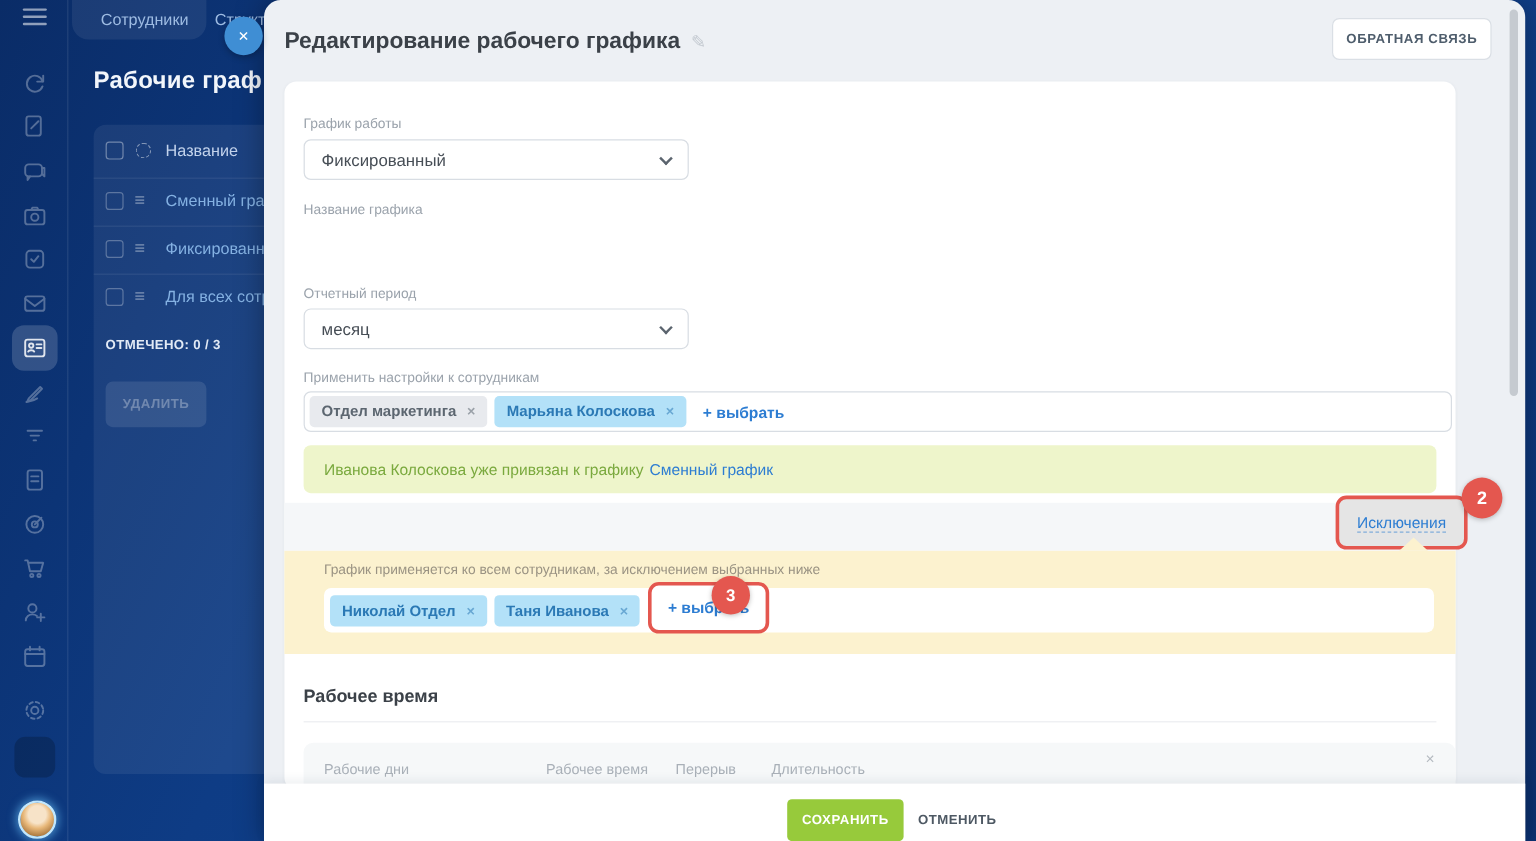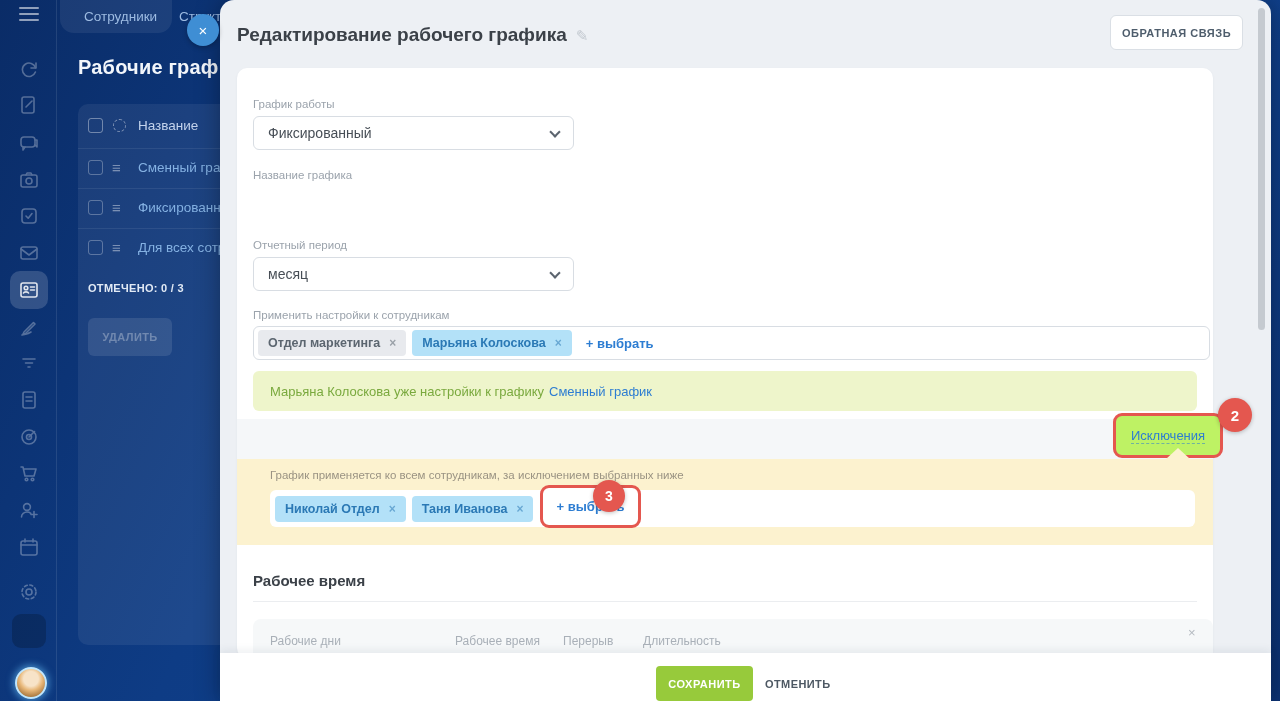--- a/index.html
+++ b/index.html
@@ -65,21 +65,21 @@
   .tag .x{margin-left:9px;font-size:12px;opacity:.55;cursor:pointer;}
   .tag.gray{background:var(--taggray-bg);color:var(--taggray-tx);text-align:center;}
   .tag.blue{background:var(--tagblue-bg);color:var(--tagblue-tx);}
   .addlink{color:var(--accent);font-size:13px;font-weight:700;cursor:pointer;margin-left:8px;}
   .notice{left:16px;top:303px;width:944px;height:40px;background:var(--notice-bg);border-radius:6px;
      display:flex;align-items:center;padding:0 17px;font-size:13px;}
   .notice .ntx{color:var(--notice-tx);}
   .notice .nlink{color:var(--accent);margin-left:5px;cursor:pointer;}
   .strip{left:0;top:351px;width:976px;height:40px;background:#f5f7f9;}
   .exc-link{color:var(--accent);font-size:13px;border-bottom:1px dashed rgba(45,125,210,.55);cursor:pointer;}
-  .annot2{left:876px;top:345px;width:110px;height:45px;background:#bef264;border:3px solid var(--red);border-radius:9px;
+  .annot2{left:876px;top:345px;width:110px;height:45px;background:#e5e5e5;border:3px solid var(--red);border-radius:9px;
      display:flex;align-items:center;justify-content:center;}
   .badge{border-radius:50%;background:var(--red);color:#fff;font-weight:700;display:flex;align-items:center;justify-content:center;
      box-shadow:0 1px 4px rgba(0,0,0,.25);}
   .badge2{left:981px;top:330px;width:34px;height:34px;font-size:15px;}
   .caret{left:929px;top:380px;width:0;height:0;border-left:12px solid transparent;border-right:12px solid transparent;border-bottom:11px solid var(--yellow);}
   .yellow{left:0;top:391px;width:976px;height:86px;background:var(--yellow);}
   .y-label{left:33px;top:10px;color:#9a9383;font-size:11.5px;}
   .y-box{left:33px;top:31px;width:925px;height:37px;background:#fff;border-radius:6px;display:flex;align-items:center;padding:0 5px;gap:6px;}
   .annot3{left:270px;top:-5px;width:101px;height:43px;background:#fff;border:3px solid var(--red);border-radius:9px;
      display:flex;align-items:center;justify-content:center;}
@@ -231,21 +231,21 @@
           <span class="x">×</span>
         </span>
       <span class="tag blue">
           <span>Марьяна Колоскова</span>
           <span class="x">×</span>
         </span>
       <span class="addlink nowrap">+ выбрать</span>
     </div>
 
     <div class="abs notice nowrap">
-      <span class="ntx">Марьяна Колоскова уже настройки к графику</span>
+      <span class="ntx">Иванова Колоскова уже привязан к графику</span>
       <span class="nlink">Сменный график</span>
     </div>
 
     <div class="abs strip"></div>
     <div class="abs annot2">
       <span class="exc-link nowrap">Исключения</span>
     </div>
     <div class="abs badge badge2">2</div>
     <div class="abs caret"></div>
 

